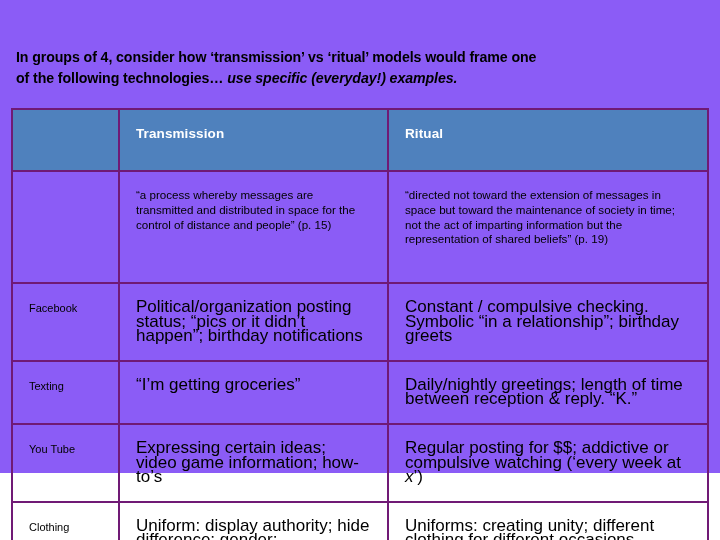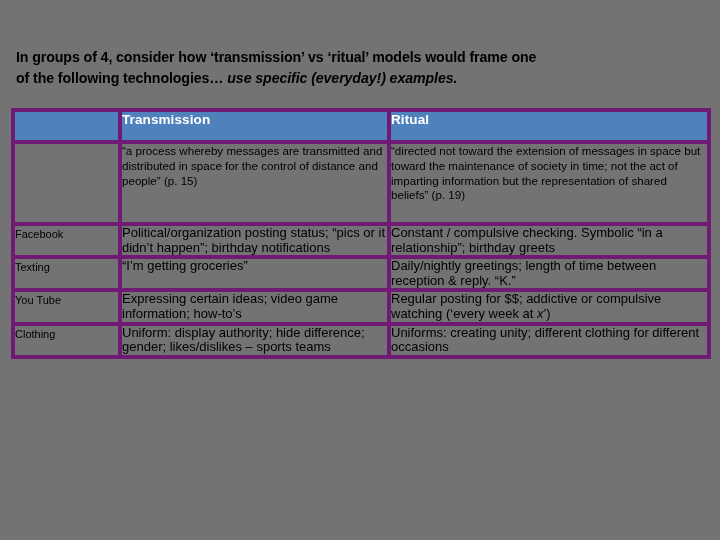--- a/index.html
+++ b/index.html
@@ -10,22 +10,22 @@
     width: 720px;
     height: 540px;
     background: #ffffff;
     font-family: "Liberation Sans", sans-serif;
     color: #000000;
     overflow: hidden;
   }
   #slide {
     position: relative;
     width: 720px;
-    height: 540px;
-    background: #737373;
+    height: 473px;
+    background: #8b5cf6;
   }
   #prompt {
     position: absolute;
     left: 16px;
     top: 47px;
     width: 640px;
     font-size: 14.2px;
     font-weight: bold;
     line-height: 21px;
     letter-spacing: -0.1px;
@@ -44,22 +44,22 @@
     border-left: 2px solid #000000;
     border-right: 2px solid #000000;
     border-top: 2px solid #000000;
     border-bottom: 2px solid #000000;
   }
   #grid col.c1 { width: 107px; }
   #grid col.c2 { width: 269px; }
   #grid col.c3 { width: 320px; }
 
   #grid td, #grid th {
-    border: 4px solid #701a75;
-    padding: 0;
+    border: 2px solid #701a75;
+    padding: 16px;
     vertical-align: top;
     text-align: left;
   }
   thead th {
     background: #4F81BD;
     color: #ffffff;
     font-size: 13.5px;
     font-weight: bold;
     height: 28px;
     padding: 5px 0 4px 8px;
@@ -71,21 +71,21 @@
     padding: 0;
   }
   td.rowlabel {
     font-size: 11px;
     font-weight: normal;
     padding: 6px 0 6px 8px;
     line-height: 17px;
     color: #000000;
   }
   td.cell {
-    font-size: 13px;
+    font-size: 17px;
     line-height: 14.6px;
     padding: 6px 8px 6px 7px;
     color: #000000;
   }
   td.defcell {
     font-size: 11.6px;
     line-height: 14.8px;
     padding: 7px 10px 6px 7px;
     margin-left: 40px;
   }

